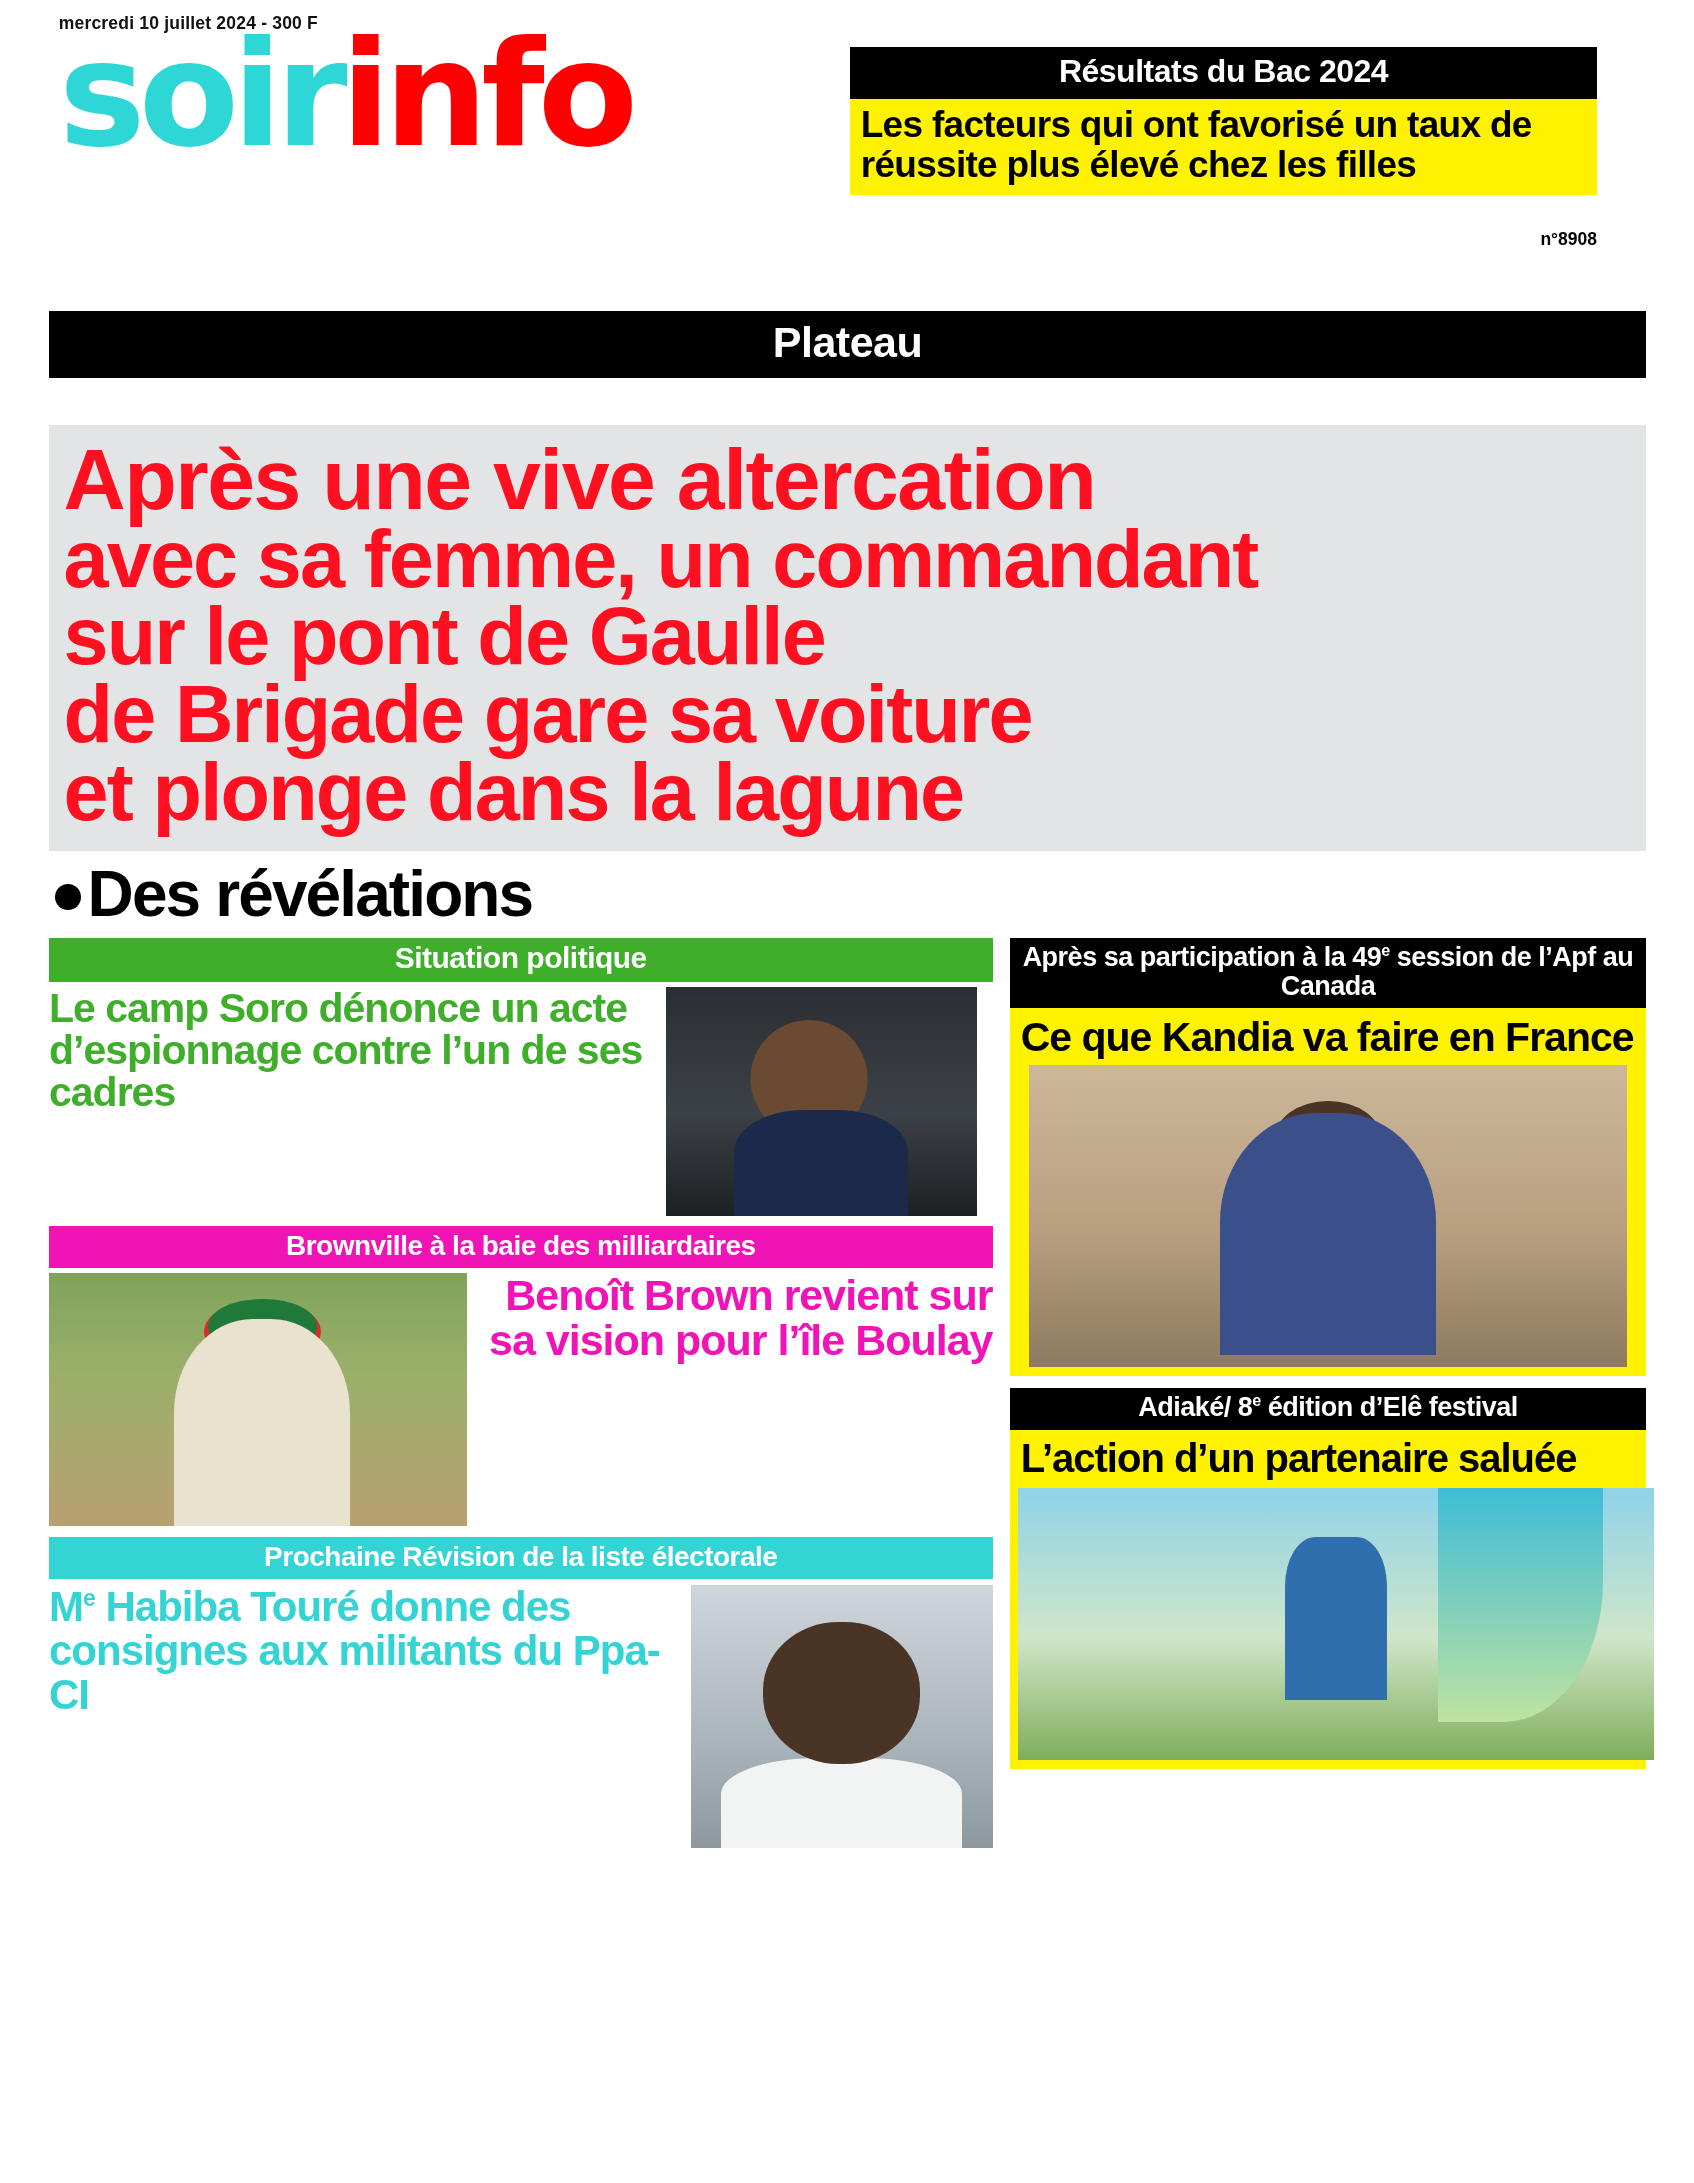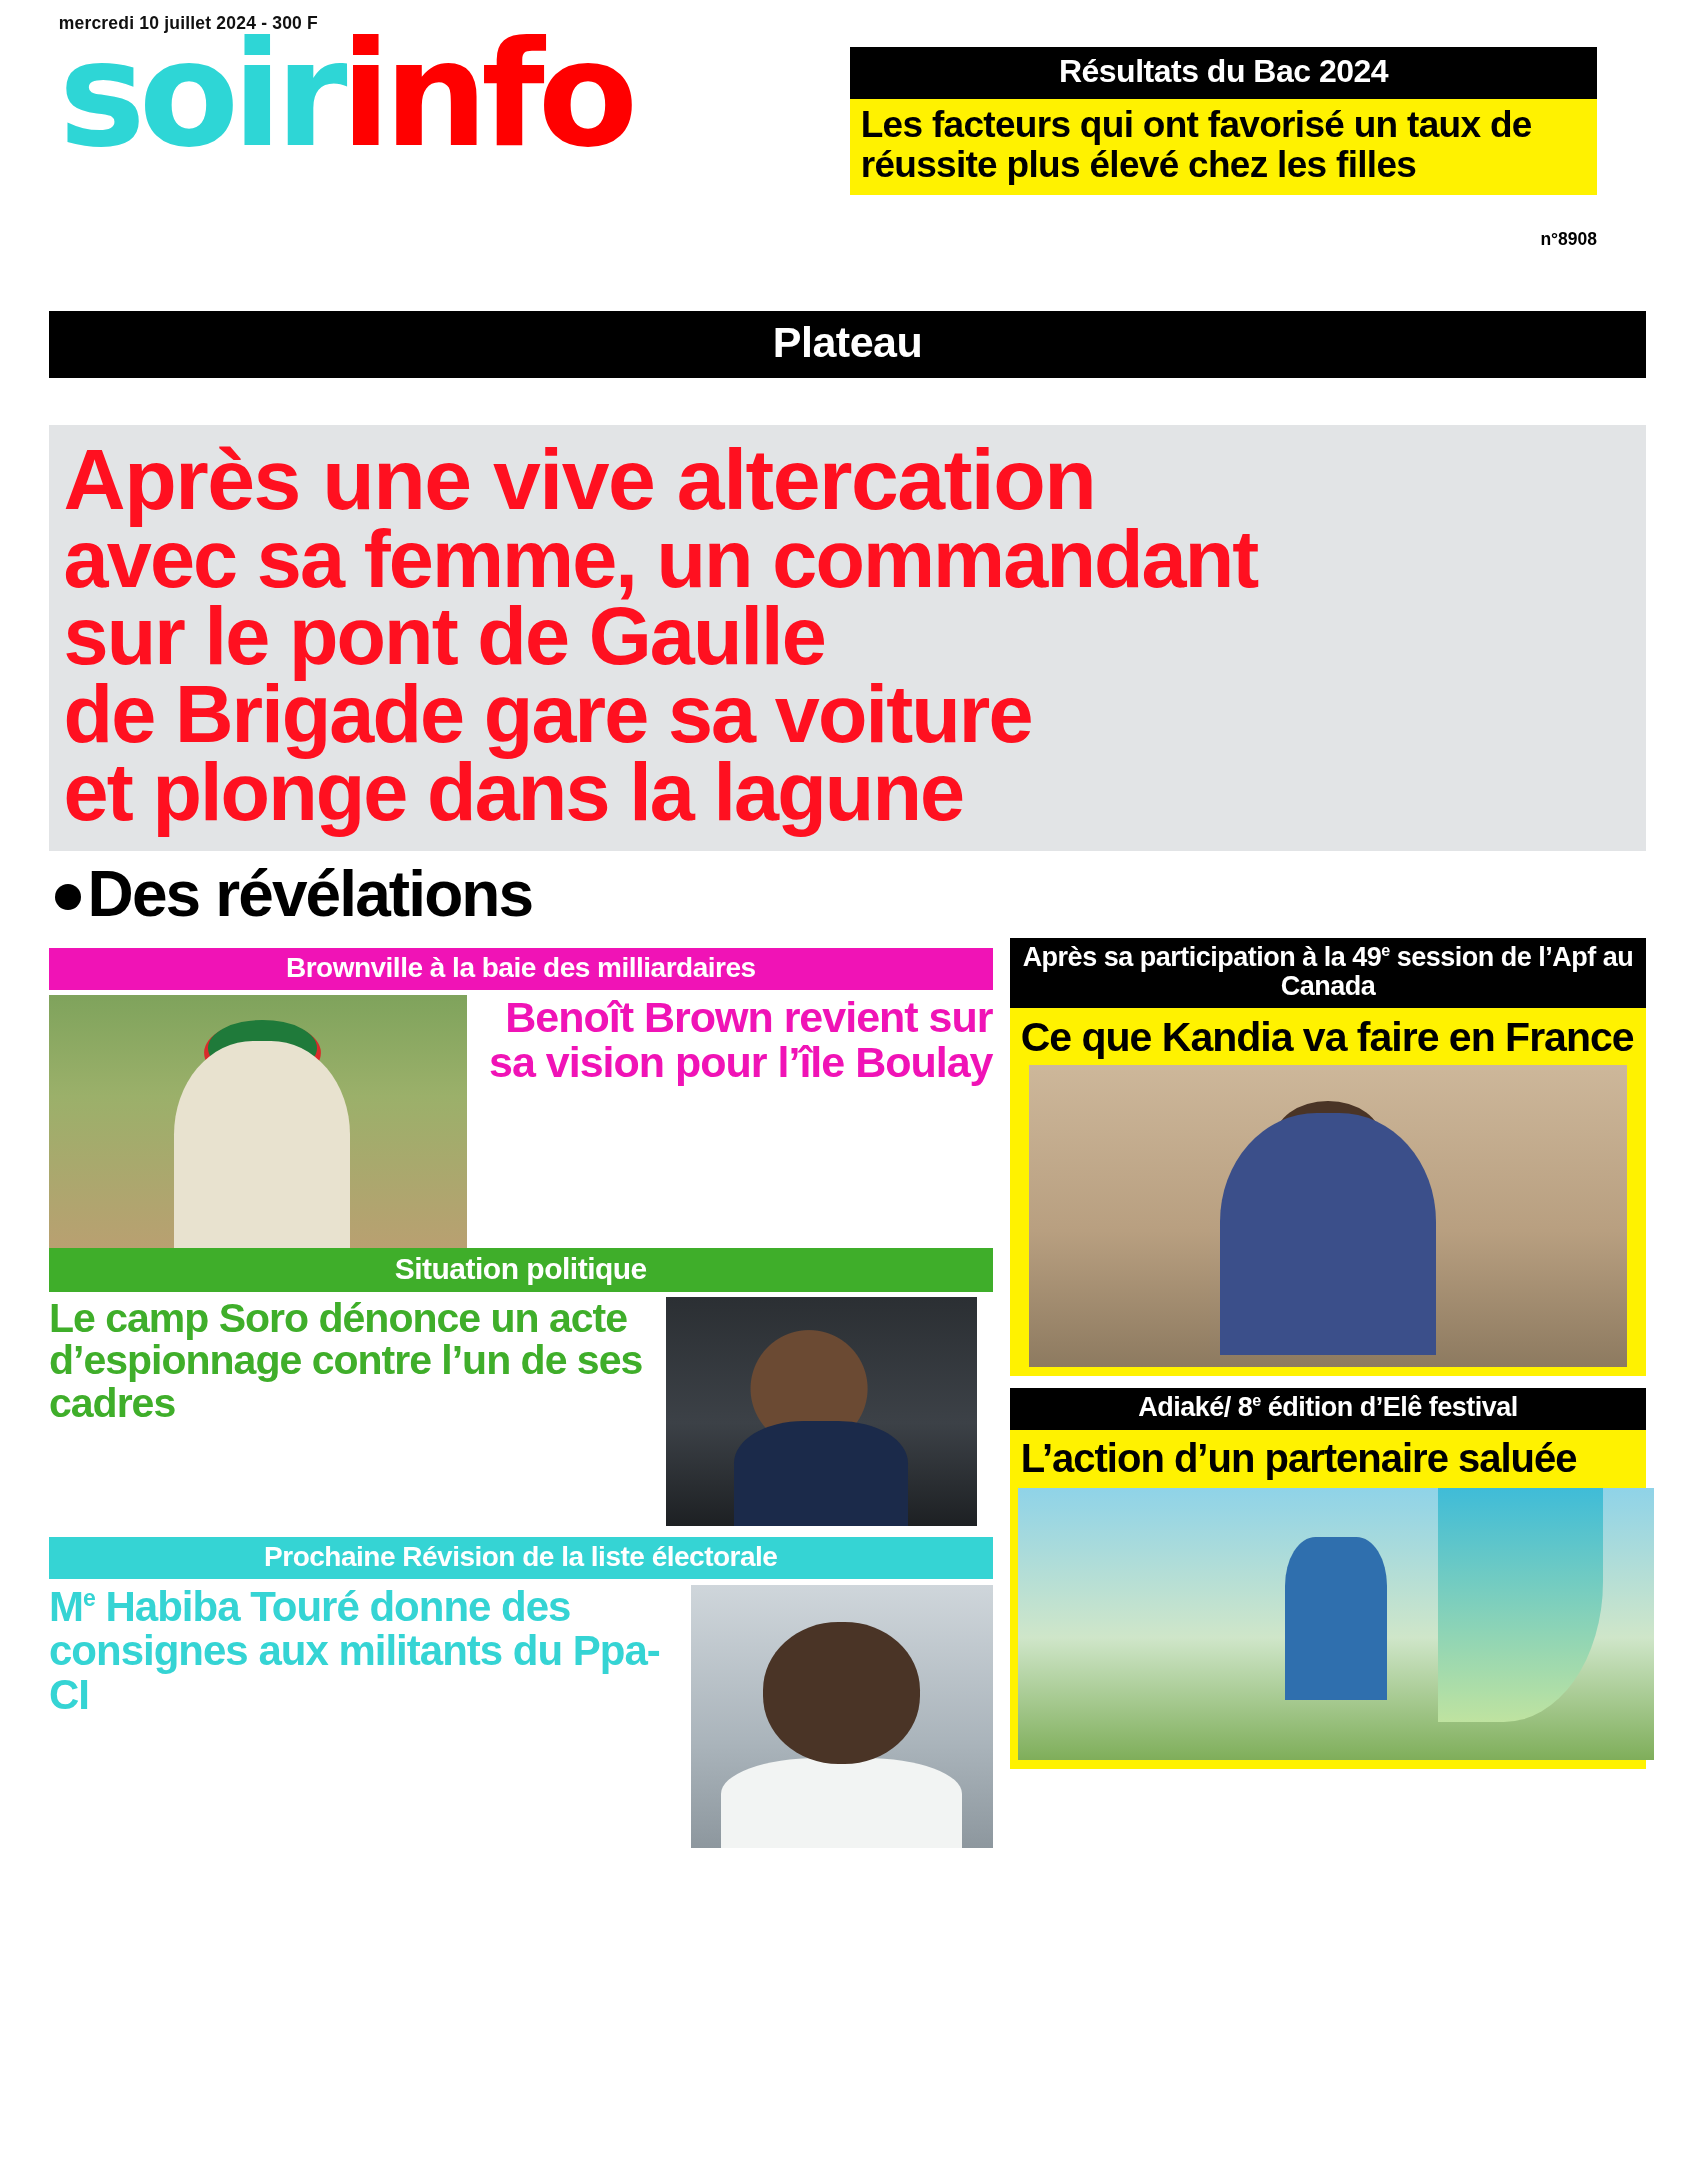--- a/index.html
+++ b/index.html
@@ -332,36 +332,36 @@
   </div>
   <div class="reveal">
     <span class="bullet"></span>
     <span class="txt">Des révélations</span>
   </div>
 
   <div class="lower">
 
     <div class="col-left">
 
+      <div>
+        <div class="band green">Situation politique</div>
+        <div class="story-soro">
+          <div class="soro-title">Le camp Soro dénonce un acte d’espionnage contre l’un de ses cadres</div>
+          <div class="photo photo-soro ph-soro"></div>
+        </div>
+      </div>
+
       <div style="margin-top:10.7px;">
         <div class="band magenta">Brownville à la baie des milliardaires</div>
         <div class="brown-row">
           <div class="photo photo-brown ph-brown"></div>
           <div class="brown-title">Benoît Brown revient sur sa vision pour l’île Boulay</div>
         </div>
       </div>
 
-      <div>
-        <div class="band green">Situation politique</div>
-        <div class="story-soro">
-          <div class="soro-title">Le camp Soro dénonce un acte d’espionnage contre l’un de ses cadres</div>
-          <div class="photo photo-soro ph-soro"></div>
-        </div>
-      </div>
-
       <div style="margin-top:10.7px;">
         <div class="band cyan">Prochaine Révision de la liste électorale</div>
         <div class="habiba-row">
           <div class="habiba-title"><span>M</span><sup>e</sup><span> Habiba Touré donne des consignes aux militants du Ppa-CI</span></div>
           <div class="photo photo-habiba ph-habiba"></div>
         </div>
       </div>
 
     </div>
 

